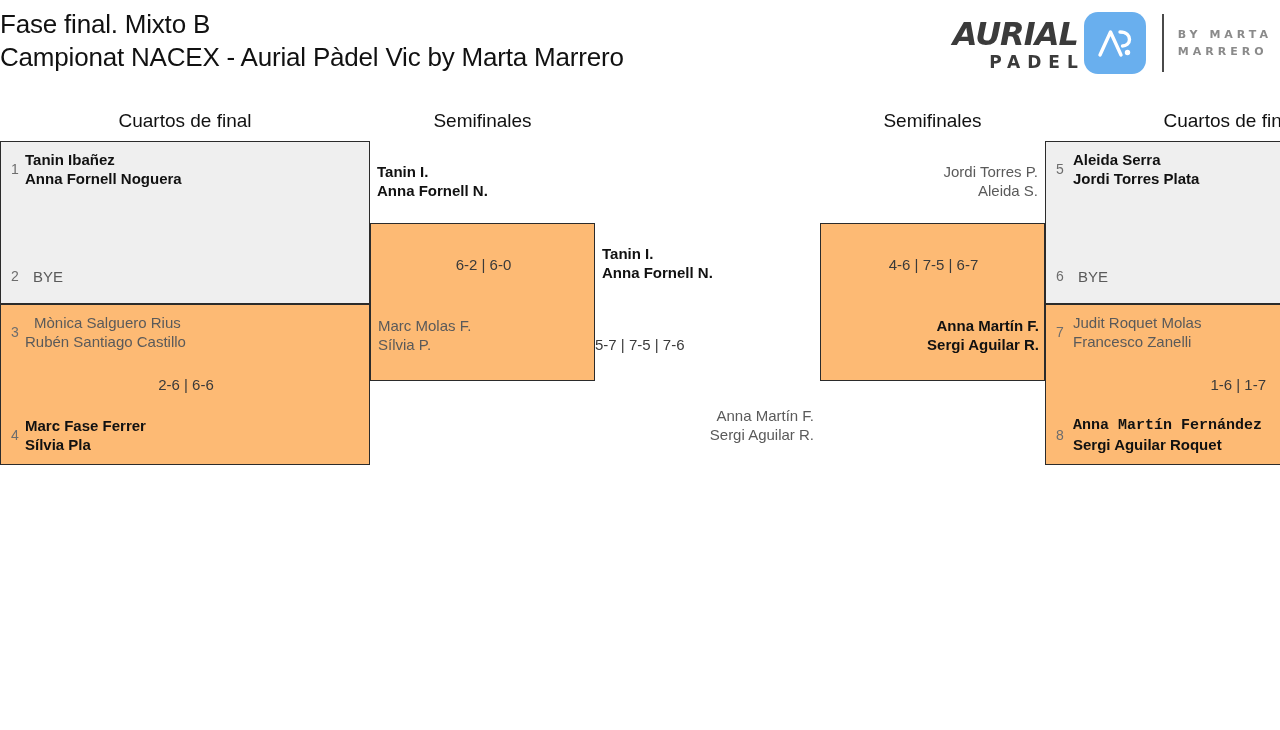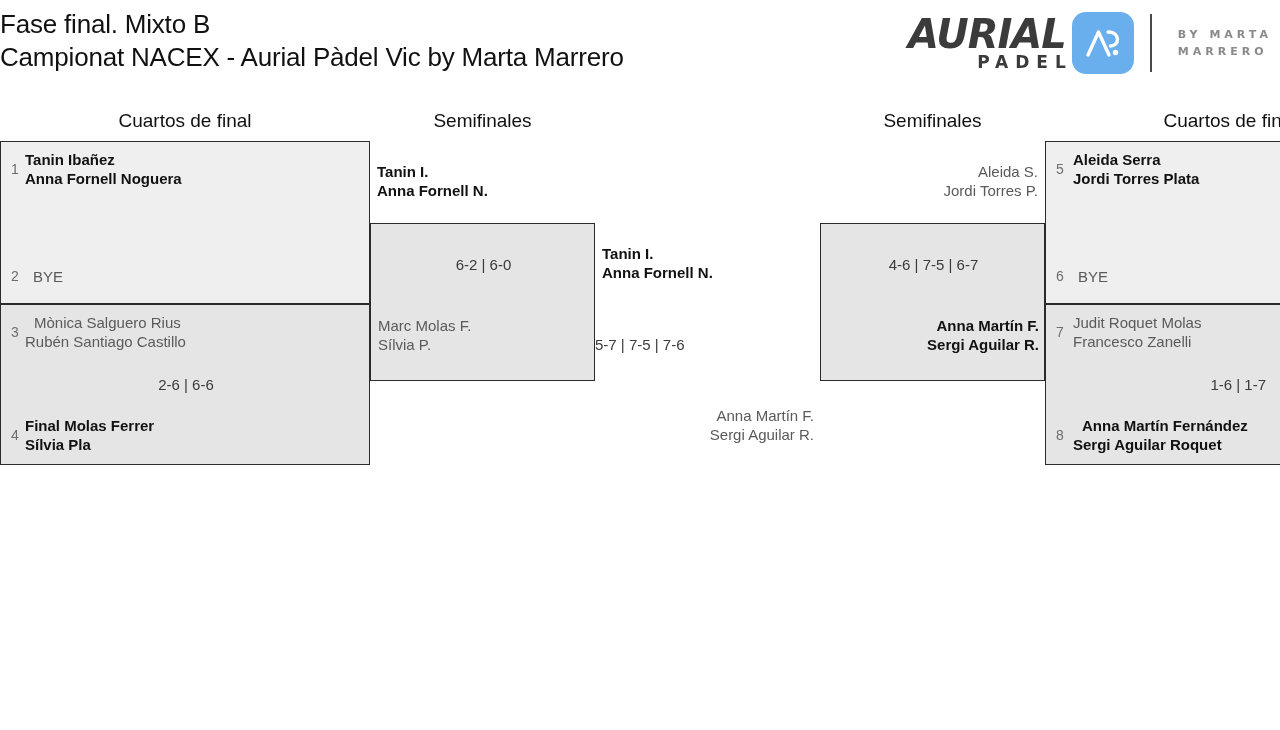--- a/index.html
+++ b/index.html
@@ -48,21 +48,21 @@
     align-items: center;
   }
   .logo-word {
     display: flex;
     flex-direction: column;
     align-items: flex-end;
     margin-right: 6px;
   }
   .logo-aurial {
     font-family: "DejaVu Sans", sans-serif;
-    font-size: 40px;
+    font-size: 32px;
     font-weight: 700;
     font-style: italic;
     letter-spacing: -1px;
     color: #3b3b3b;
     line-height: 40px;
   }
   .logo-padel {
     font-family: "DejaVu Sans", sans-serif;
     font-size: 17px;
     font-weight: 700;
@@ -85,21 +85,20 @@
     width: 2px;
     height: 58px;
     background: #4a4a4a;
     margin: 0 14px 0 16px;
     flex: 0 0 auto;
   }
   .logo-by {
     display: flex;
     flex-direction: column;
     justify-content: center;
-    margin-left: 12px;
   }
   .logo-by div {
     font-family: "DejaVu Sans", sans-serif;
     font-size: 11px;
     font-weight: 700;
     letter-spacing: 4px;
     color: #8a8a8a;
     line-height: 17px;
     white-space: nowrap;
   }
@@ -115,21 +114,21 @@
     top: 110px;
   }
 
   
   .bracket { position: absolute; top: 0; left: 0; width: 1280px; height: 730px; }
 
   .match-box {
     position: absolute;
     box-sizing: border-box;
     border: 1px solid #2b2b2b;
-    background: #e5e5e5;
+    background: #fdba74;
   }
   .match-box.shaded { background: #efefef; }
 
   .team {
     position: absolute;
     font-size: 15px;
     line-height: 19px;
     white-space: nowrap;
   }
   .team .seed {
@@ -203,21 +202,21 @@
 
   <div class="match-box" style="left:0px;top:304px;width:370px;height:161px;">
     <div class="team" style="left:10px;top:8px;">
       <span class="seed" style="left:0px;top:10px;">3</span>
       <span class="names loser" style="margin-left:23px;">Mònica Salguero Rius</span>
       <span class="names loser" style="margin-left:14px;">Rubén Santiago Castillo</span>
     </div>
     <div class="score" style="left:0px;top:70px;width:370px;text-align:center;">2-6 | 6-6</div>
     <div class="team" style="left:10px;top:111px;">
       <span class="seed" style="left:0px;top:10px;">4</span>
-      <span class="names winner" style="margin-left:14px;">Final Molas Ferrer</span>
+      <span class="names winner" style="margin-left:14px;">Marc Fase Ferrer</span>
       <span class="names winner" style="margin-left:14px;">Sílvia Pla</span>
     </div>
   </div>
 
   <div class="team" style="left:377px;top:162px;">
     <span class="names winner">Tanin I.</span>
     <span class="names winner">Anna Fornell N.</span>
   </div>
 
   <div class="match-box" style="left:370px;top:223px;width:225px;height:158px;">
@@ -234,22 +233,22 @@
   </div>
 
   <div class="score" style="left:595px;top:335px;width:225px;text-align:left;">5-7 | 7-5 | 7-6</div>
 
   <div class="team" style="left:595px;top:406px;width:219px;text-align:right;">
     <span class="names loser">Anna Martín F.</span>
     <span class="names loser">Sergi Aguilar R.</span>
   </div>
 
   <div class="team" style="left:820px;top:162px;width:218px;text-align:right;">
+    <span class="names loser">Jordi Torres P.</span>
     <span class="names loser">Aleida S.</span>
-    <span class="names loser">Jordi Torres P.</span>
   </div>
 
   <div class="match-box" style="left:820px;top:223px;width:225px;height:158px;">
     <div class="score" style="left:0px;top:31px;width:225px;text-align:center;">4-6 | 7-5 | 6-7</div>
     <div class="team" style="left:0px;top:92px;width:218px;text-align:right;">
       <span class="names winner">Anna Martín F.</span>
       <span class="names winner">Sergi Aguilar R.</span>
     </div>
   </div>
 
@@ -267,18 +266,18 @@
 
   <div class="match-box" style="left:1045px;top:304px;width:370px;height:161px;">
     <div class="team" style="left:10px;top:8px;">
       <span class="seed" style="left:0px;top:10px;">7</span>
       <span class="names loser" style="margin-left:17px;">Judit Roquet Molas</span>
       <span class="names loser" style="margin-left:17px;">Francesco Zanelli</span>
     </div>
     <div class="score" style="left:0px;top:70px;width:220px;text-align:right;">1-6 | 1-7</div>
     <div class="team" style="left:10px;top:111px;">
       <span class="seed" style="left:0px;top:10px;">8</span>
-      <span class="names winner" style="margin-left:26px;">Anna Martín Fernández</span>
+      <span class="names winner" style="margin-left:17px;font-family:Liberation Mono, monospace;">Anna Martín Fernández</span>
       <span class="names winner" style="margin-left:17px;">Sergi Aguilar Roquet</span>
     </div>
   </div>
 
 </div>
 
 </body></html>

